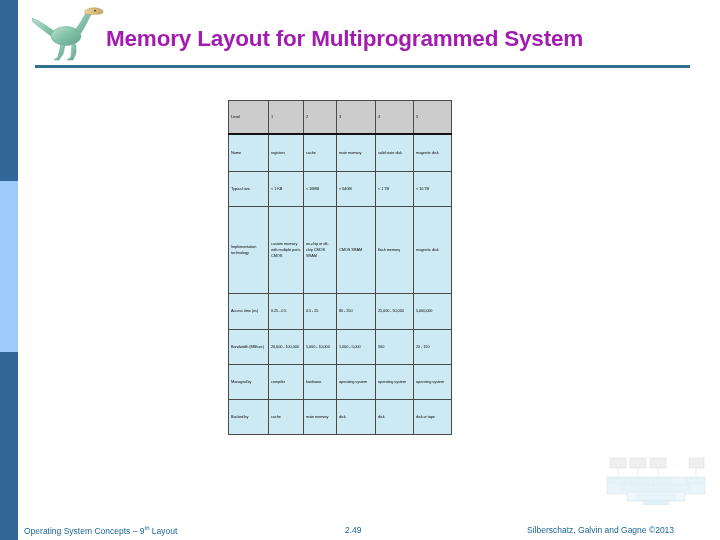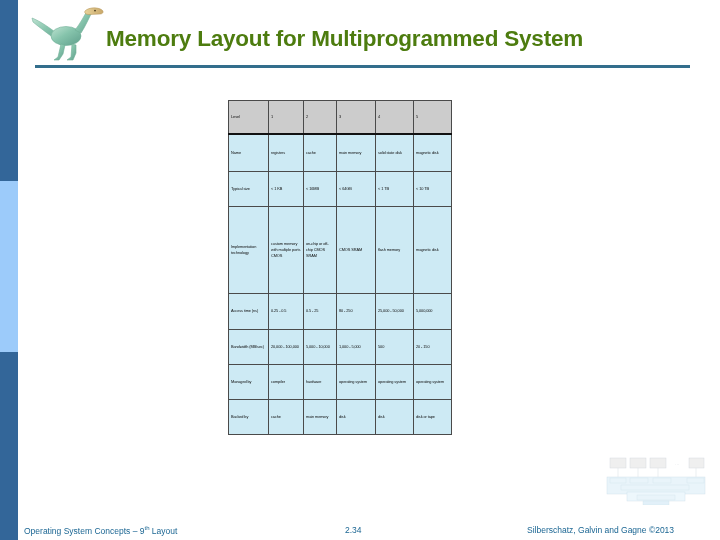--- a/index.html
+++ b/index.html
@@ -43,21 +43,21 @@
     width: 80px;
     height: 62px;
   }
   #page-title {
     position: absolute;
     left: 88px;
     top: 26px;
     width: 612px;
     font-size: 22.5px;
     font-weight: bold;
-    color: #4d7c0f;
+    color: #a21caf;
     letter-spacing: -0.2px;
     white-space: nowrap;
     line-height: 26px;
   }
   #title-rule {
     position: absolute;
     left: 17px;
     top: 65px;
     width: 655px;
     height: 3px;
@@ -289,15 +289,15 @@
 
   <rect x="26" y="37" width="58" height="9" fill="#d8eefa" stroke="#8fb9cf" stroke-width="0.4"></rect>
   <rect x="36" y="40" width="38" height="5" fill="#cfe8f5" stroke="#8fb9cf" stroke-width="0.3"></rect>
   <rect x="42" y="46" width="26" height="4" fill="#bfe0f2" stroke="#8fb9cf" stroke-width="0.3"></rect>
 </svg>
 
 <div id="footer">
   <div class="foot-txt" id="foot-left">
     <span>Operating System Concepts – 9</span><span class="sup">th</span><span> Layout</span>
   </div>
-  <div class="foot-txt" id="foot-center">2.34</div>
+  <div class="foot-txt" id="foot-center">2.49</div>
   <div class="foot-txt" id="foot-right">Silberschatz, Galvin and Gagne ©2013</div>
 </div>
 
 </body></html>

